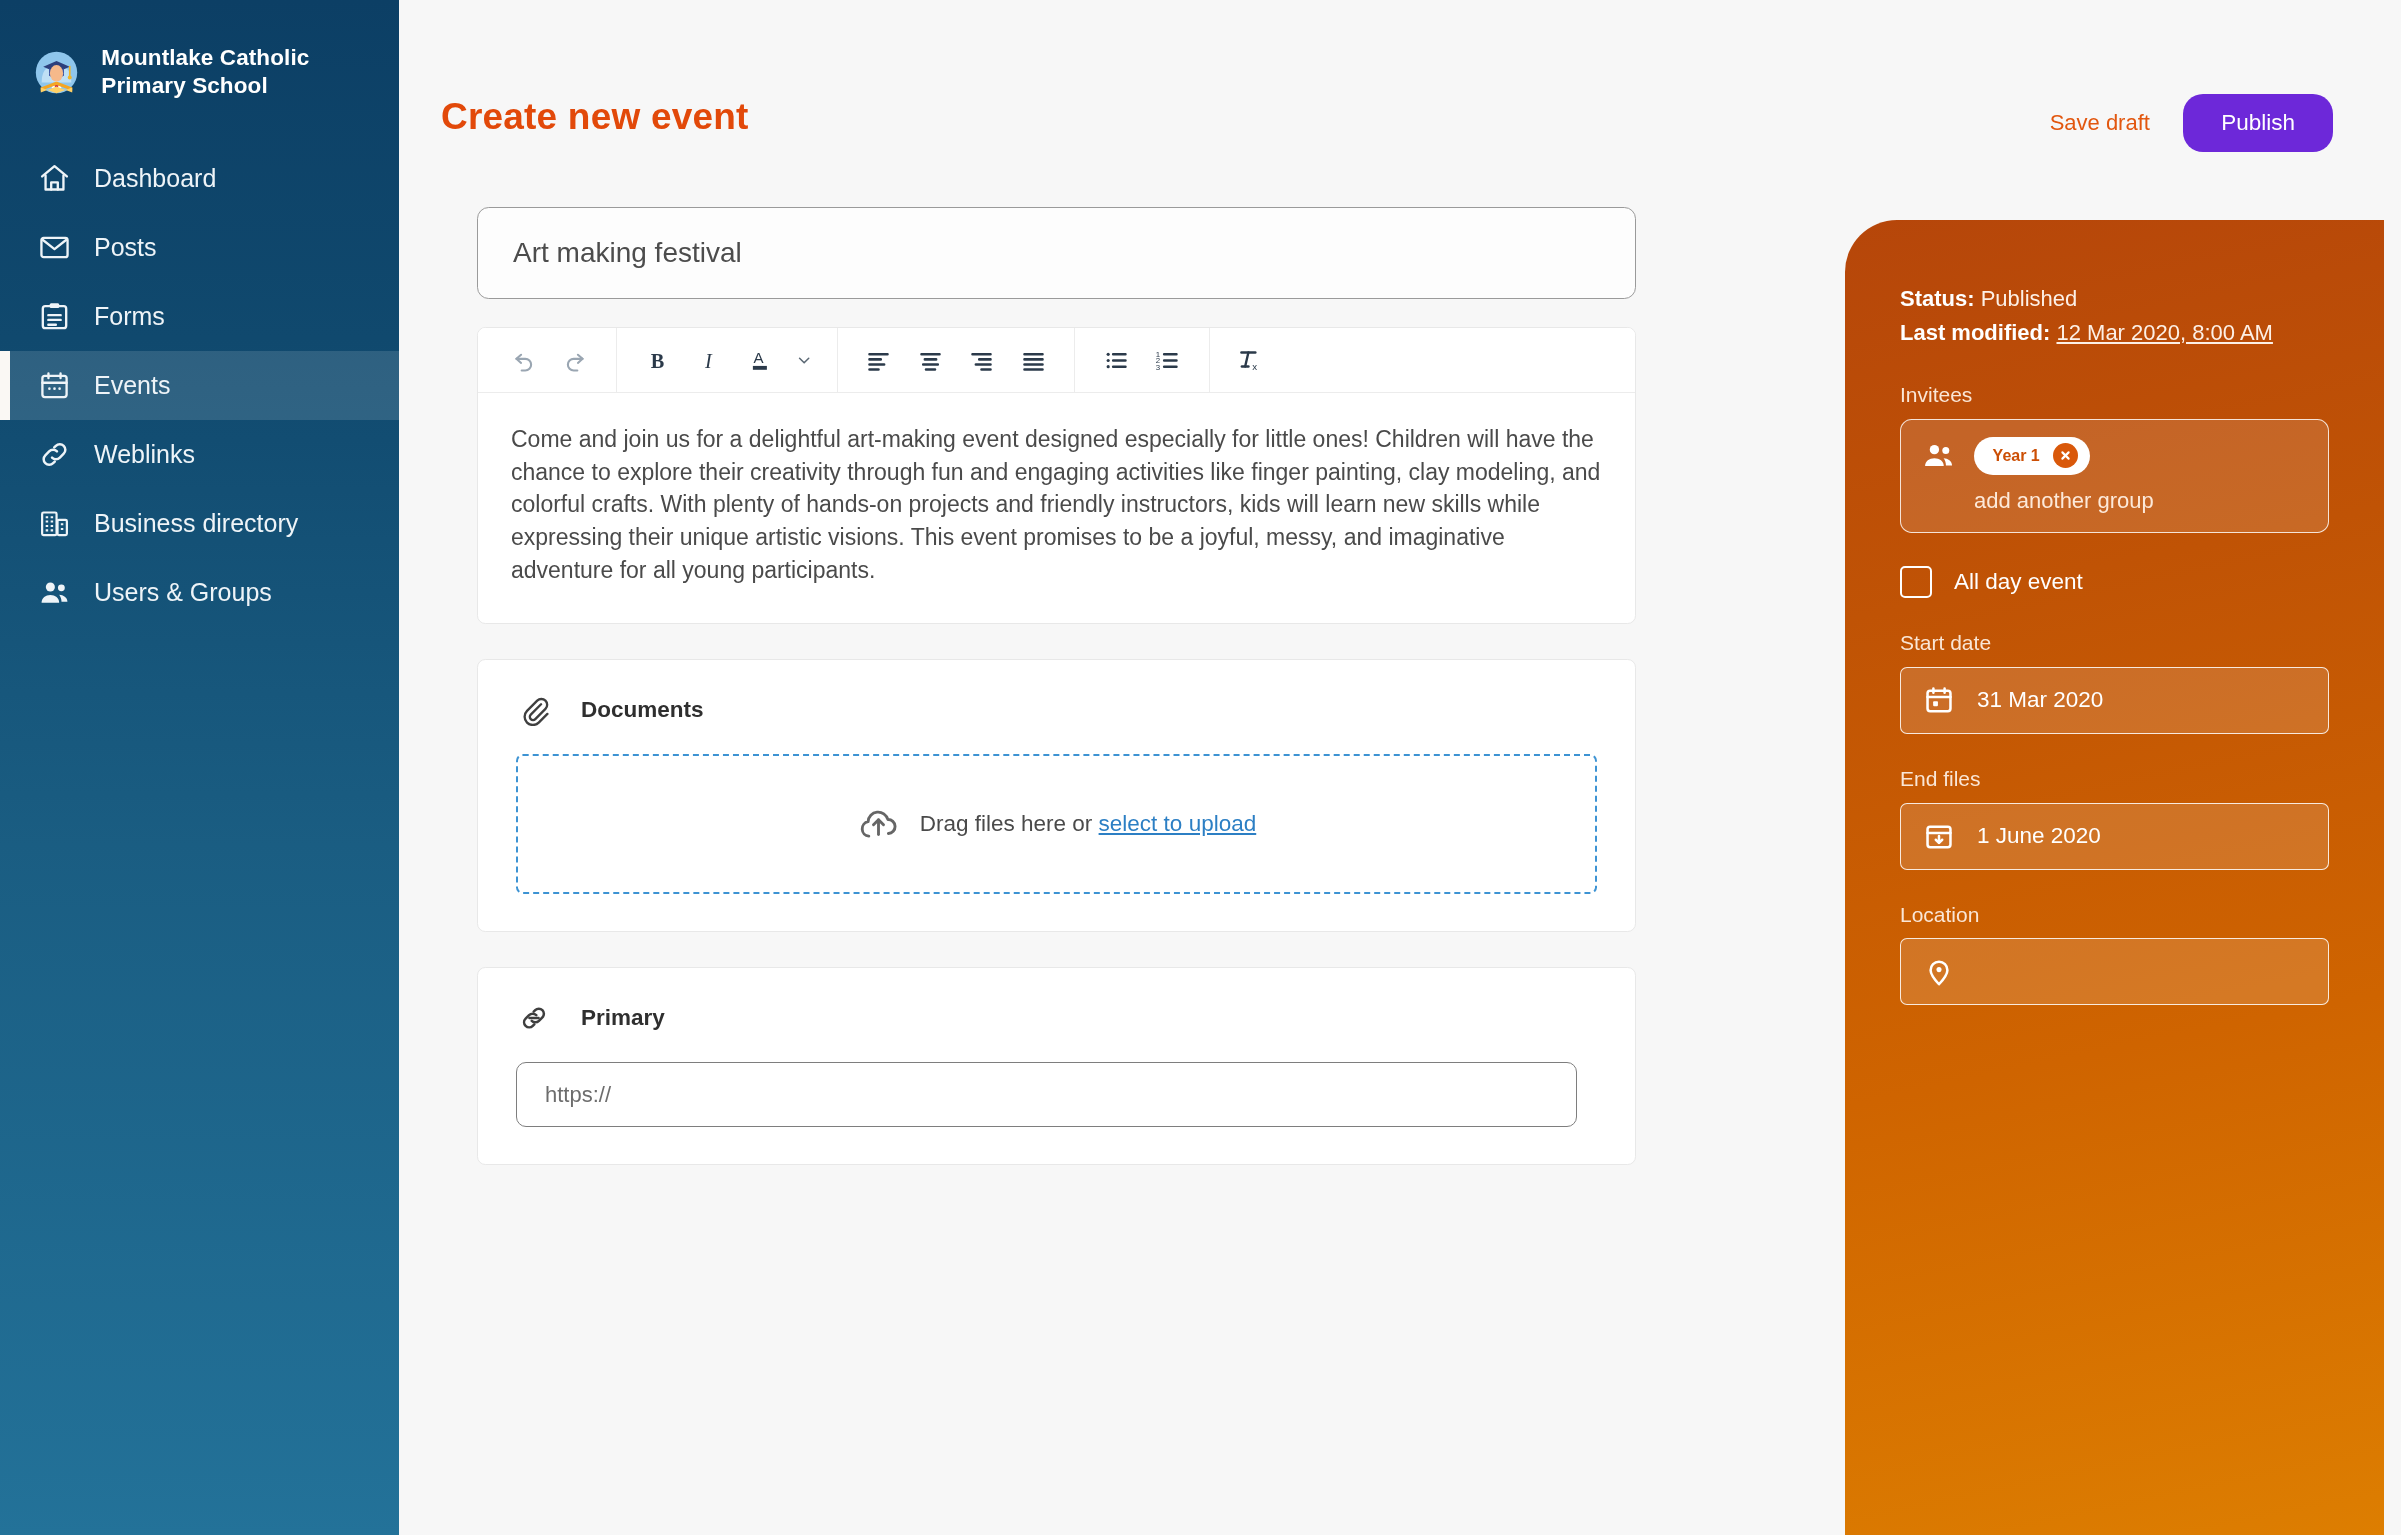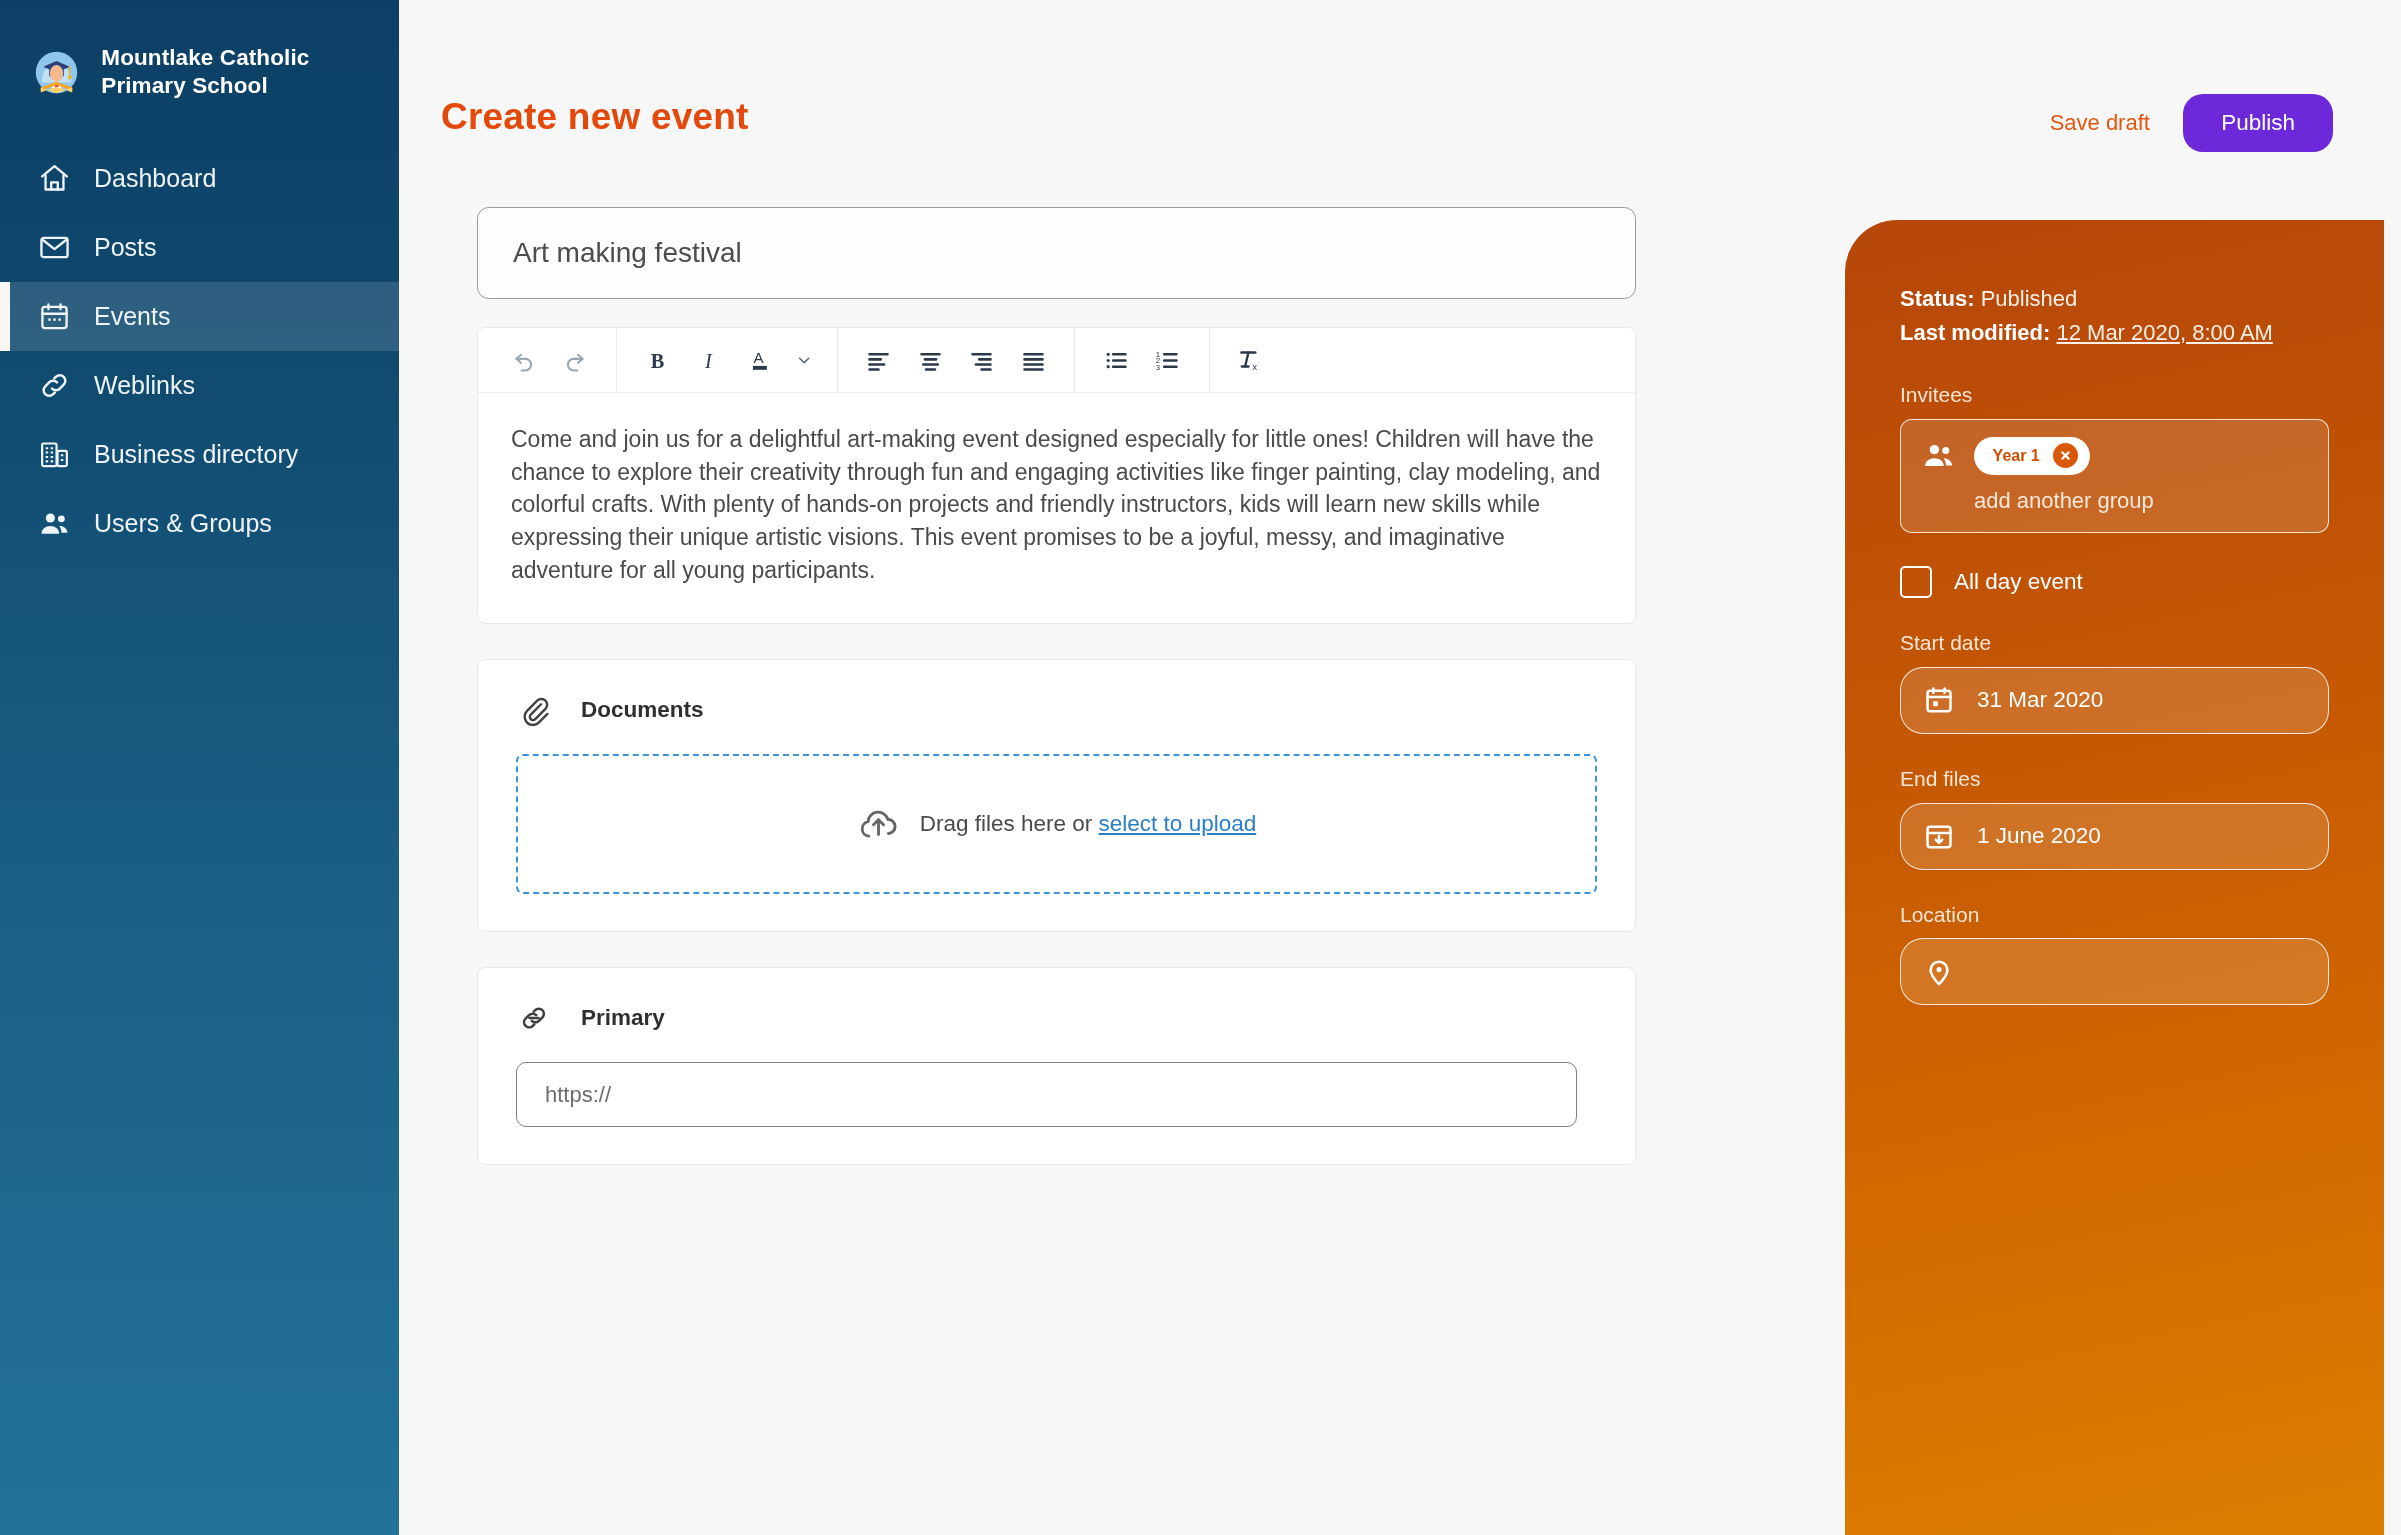--- a/index.html
+++ b/index.html
@@ -155,21 +155,21 @@
   .inv-add { margin-top: 13.3px; padding-left: 53px; font-size: 22px; color: #fde9d9; cursor: pointer; }
 
   .allday-row { margin-top: 33px; display: flex; align-items: center; gap: 22px; cursor: pointer; }
   .checkbox {
     width: 32px; height: 32px; border: 2.5px solid #fff; border-radius: 5px;
     background: transparent; flex: 0 0 32px;
   }
   .allday-label { font-size: 22.5px; color: #fff; }
 
   .field-box {
-    margin-top: 11.7px; height: 67px; border: 1.7px solid rgba(255,255,255,.85); border-radius: 23px;
+    margin-top: 11.7px; height: 67px; border: 1.7px solid rgba(255,255,255,.85); border-radius: 7px;
     background: rgba(255,255,255,.14); display: flex; align-items: center;
     padding: 0 22px; gap: 22px; cursor: pointer;
   }
   .field-ico { width: 32px; height: 32px; color: #fff; display: flex; align-items: center; flex: 0 0 32px; }
   .field-val { font-size: 22.5px; color: #fff; }
 </style>
 </head>
 <body>
 
 <div class="app">
@@ -214,20 +214,30 @@
       <div class="nav-item">
         <span class="nav-ico">
           <svg viewBox="0 0 24 24" fill="none" stroke="currentColor" stroke-width="1.7" stroke-linejoin="round">
             <rect x="2.5" y="5" width="19" height="14" rx="1.6"></rect>
               <path d="M2.9 6 12 13.2 21.1 6"></path>
           </svg>
         </span>
         <span>Posts</span>
       </div>
 
+      <div class="nav-item">
+        <span class="nav-ico">
+          <svg viewBox="0 0 24 24" fill="none" stroke="currentColor" stroke-width="1.7" stroke-linecap="round" stroke-linejoin="round">
+            <rect x="3.5" y="4.5" width="17" height="16" rx="1.8"></rect>
+            <rect x="8.5" y="2.3" width="7" height="3.6" rx="1.1" fill="currentColor" stroke="none"></rect>
+            <path d="M7.5 11h9M7.5 14.5h9M7.5 18h5.5"></path>
+          </svg>
+        </span>
+        <span>Forms</span>
+      </div>
 
       <div class="nav-item active">
         <span class="nav-ico">
           <svg viewBox="0 0 24 24" fill="none" stroke="currentColor" stroke-width="1.7" stroke-linecap="round" stroke-linejoin="round">
             <rect x="3.2" y="5" width="17.6" height="15.4" rx="1.8"></rect>
             <path d="M3.2 10h17.6"></path>
               <path d="M7.6 3.2v3.4M16.4 3.2v3.4"></path>
             <circle cx="8.3" cy="14.3" r=".95" fill="currentColor" stroke="none"></circle>
             <circle cx="12" cy="14.3" r=".95" fill="currentColor" stroke="none"></circle>
             <circle cx="15.7" cy="14.3" r=".95" fill="currentColor" stroke="none"></circle>

